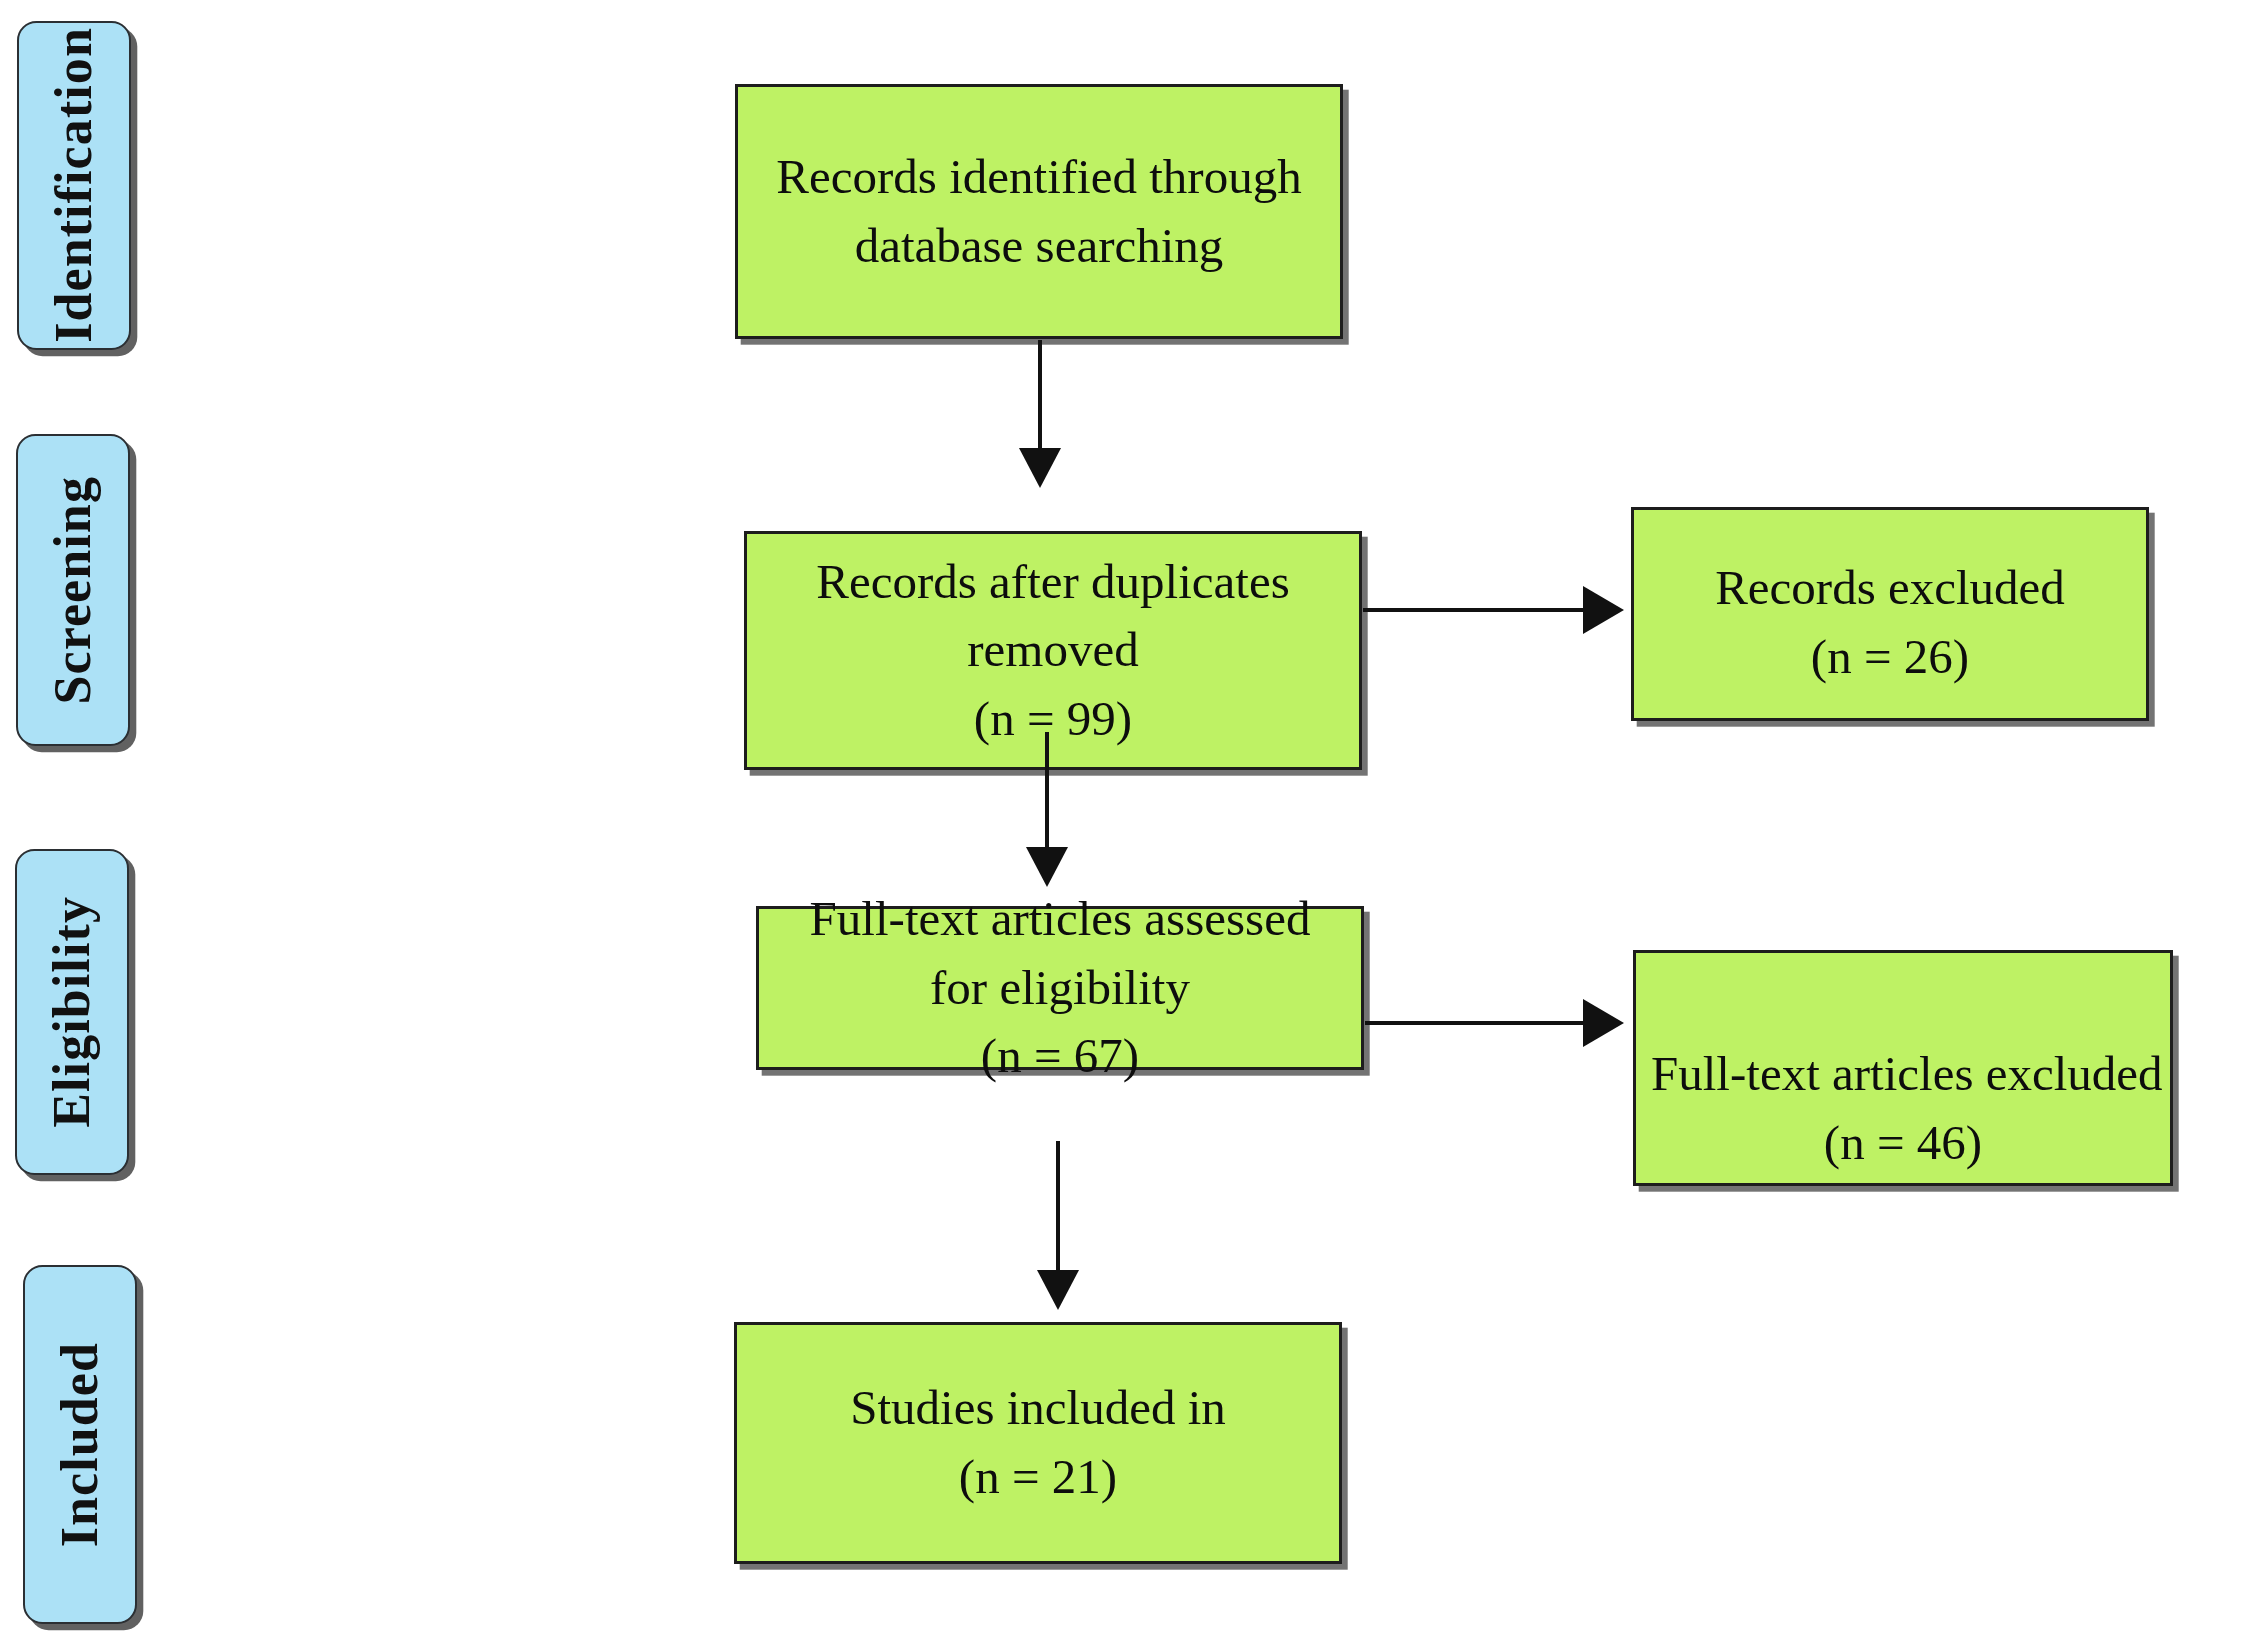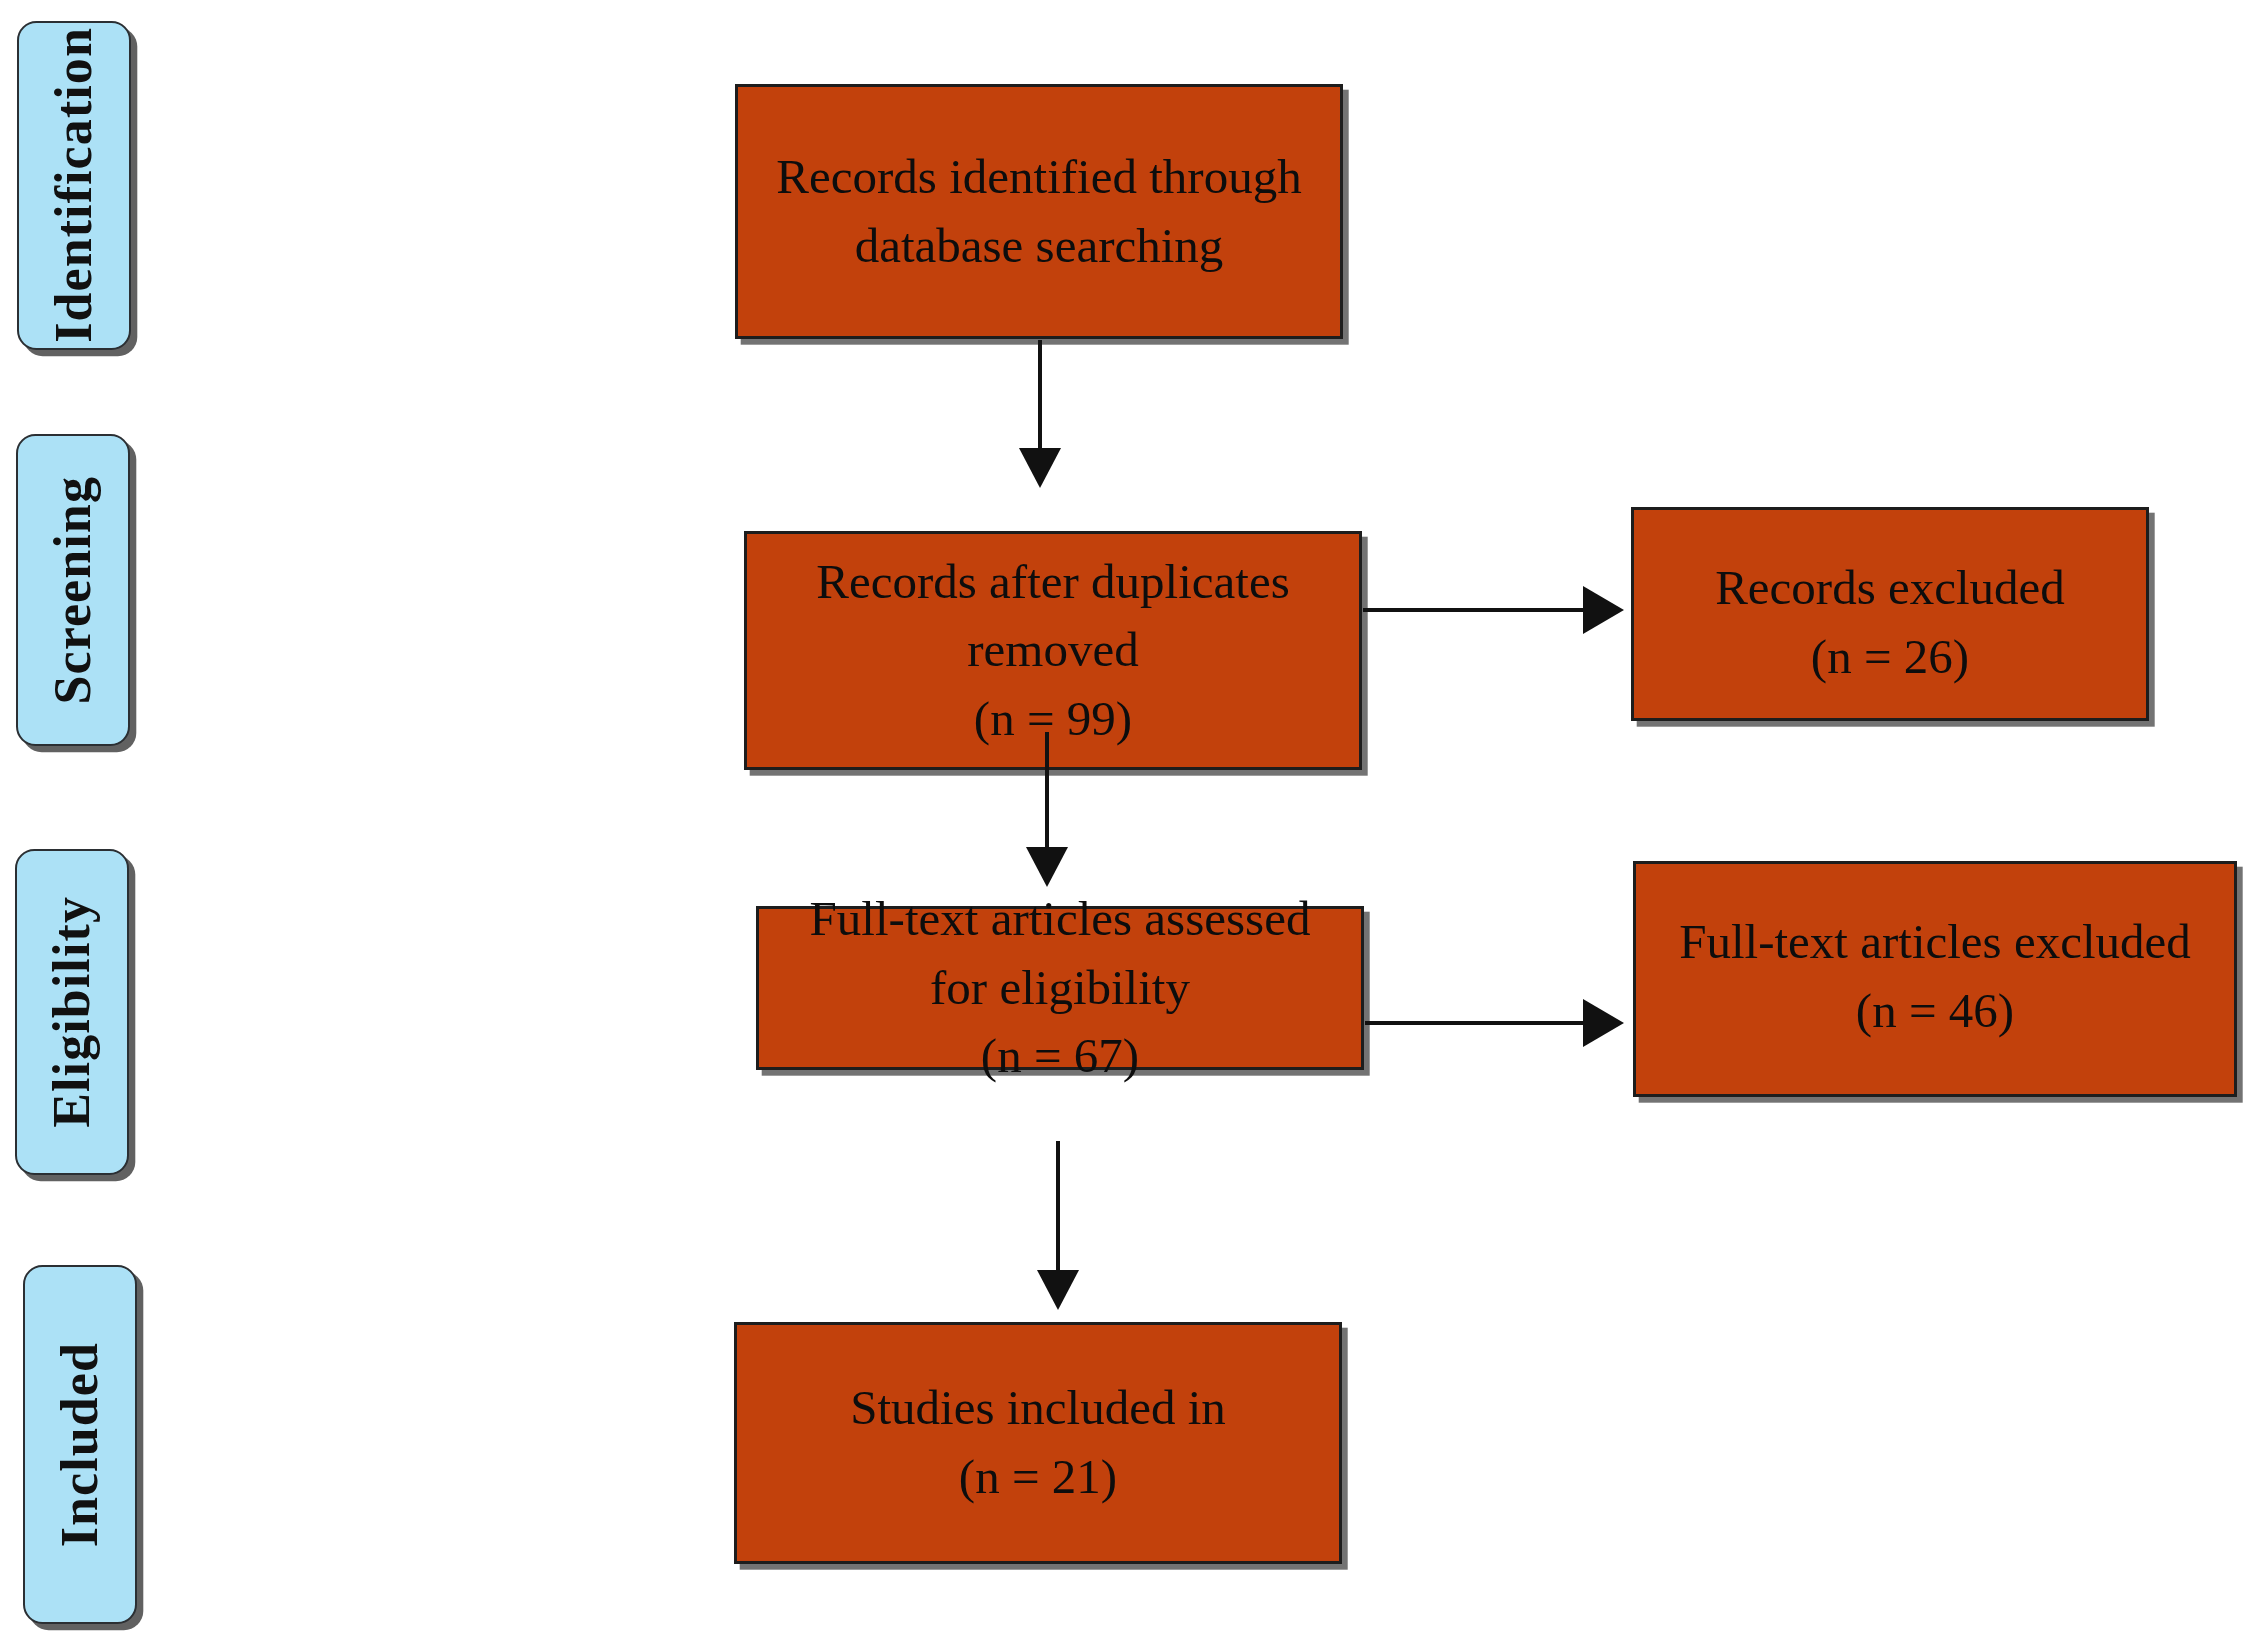--- a/index.html
+++ b/index.html
@@ -28,21 +28,21 @@
     font-weight:700;
     color:#111111;
     letter-spacing:1.1px;
     white-space:nowrap;
     line-height:1;
   }
 
   
   .flow-box{
     position:absolute;
-    background:#c2410c;
+    background:#bef264;
     border:3.4px solid #1d1d1d;
     box-shadow:5.7px 5.7px 0 0 rgba(0,0,0,0.55);
     box-sizing:border-box;
     display:flex;
     align-items:center;
     justify-content:center;
     padding:5.7px 15px;
   }
   .flow-box.top-align{align-items:flex-start;padding-top:44px;}
   .flow-box .lines{
@@ -136,21 +136,21 @@
     <div class="lines">
       <span class="ln">Full-text articles assessed</span>
       <span class="ln">for eligibility</span>
       <span class="ln">(n = 67)</span>
     </div>
   </div>
 
   <div class="h-shaft" style="left:1365px;top:1021px;width:223px;"></div>
   <div class="h-head" style="left:1583px;top:999px;"></div>
 
-  <div class="flow-box top-align" style="left:1633px;top:861px;width:604px;height:236px;">
+  <div class="flow-box top-align" style="left:1633px;top:950px;width:540px;height:236px;align-items:flex-end;">
     <div class="lines">
       <span class="ln">Full-text articles excluded</span>
       <span class="ln">(n = 46)</span>
     </div>
   </div>
 
   <div class="v-shaft" style="left:1056px;top:1141px;height:134px;"></div>
   <div class="v-head" style="left:1037px;top:1270px;"></div>
 
   <div class="flow-box" style="left:734px;top:1322px;width:608px;height:242px;">

